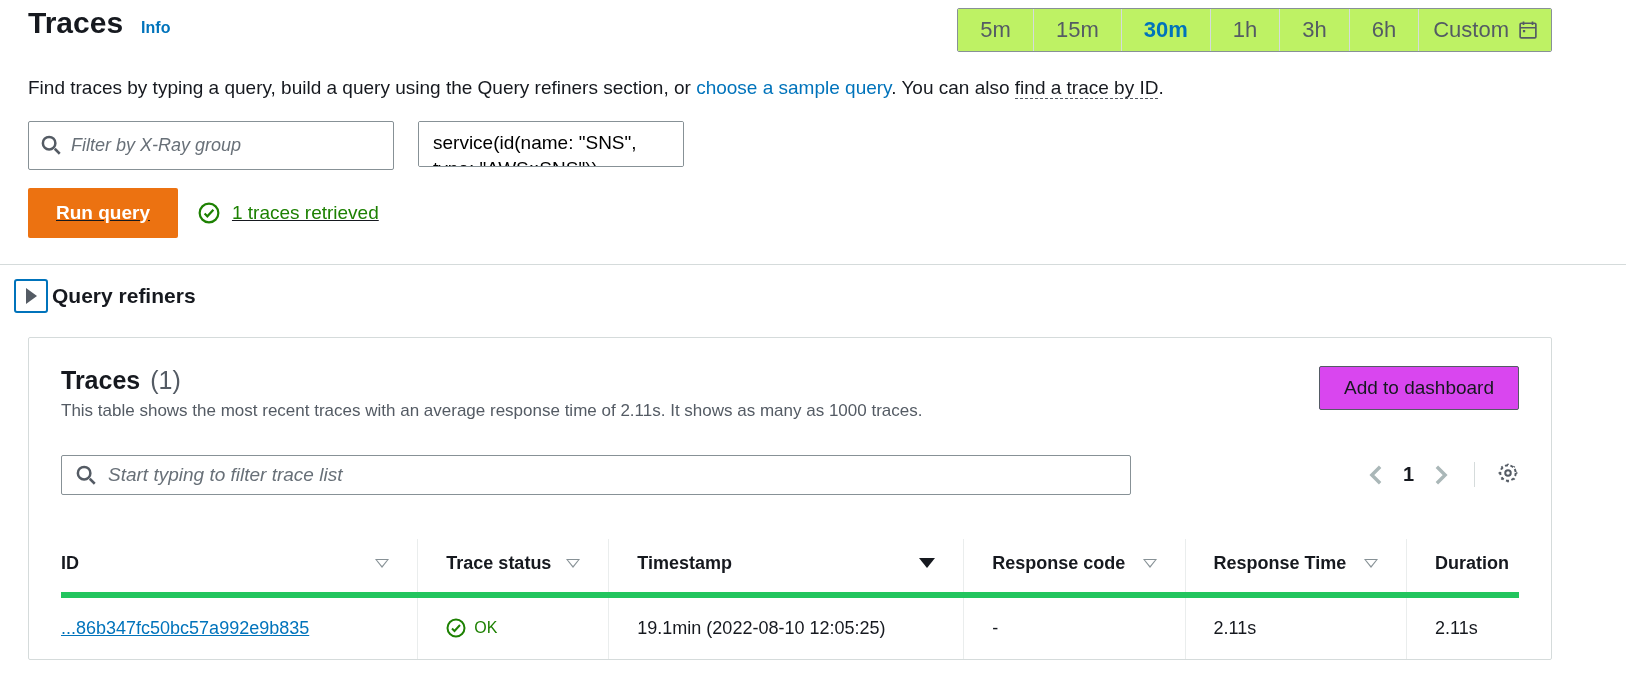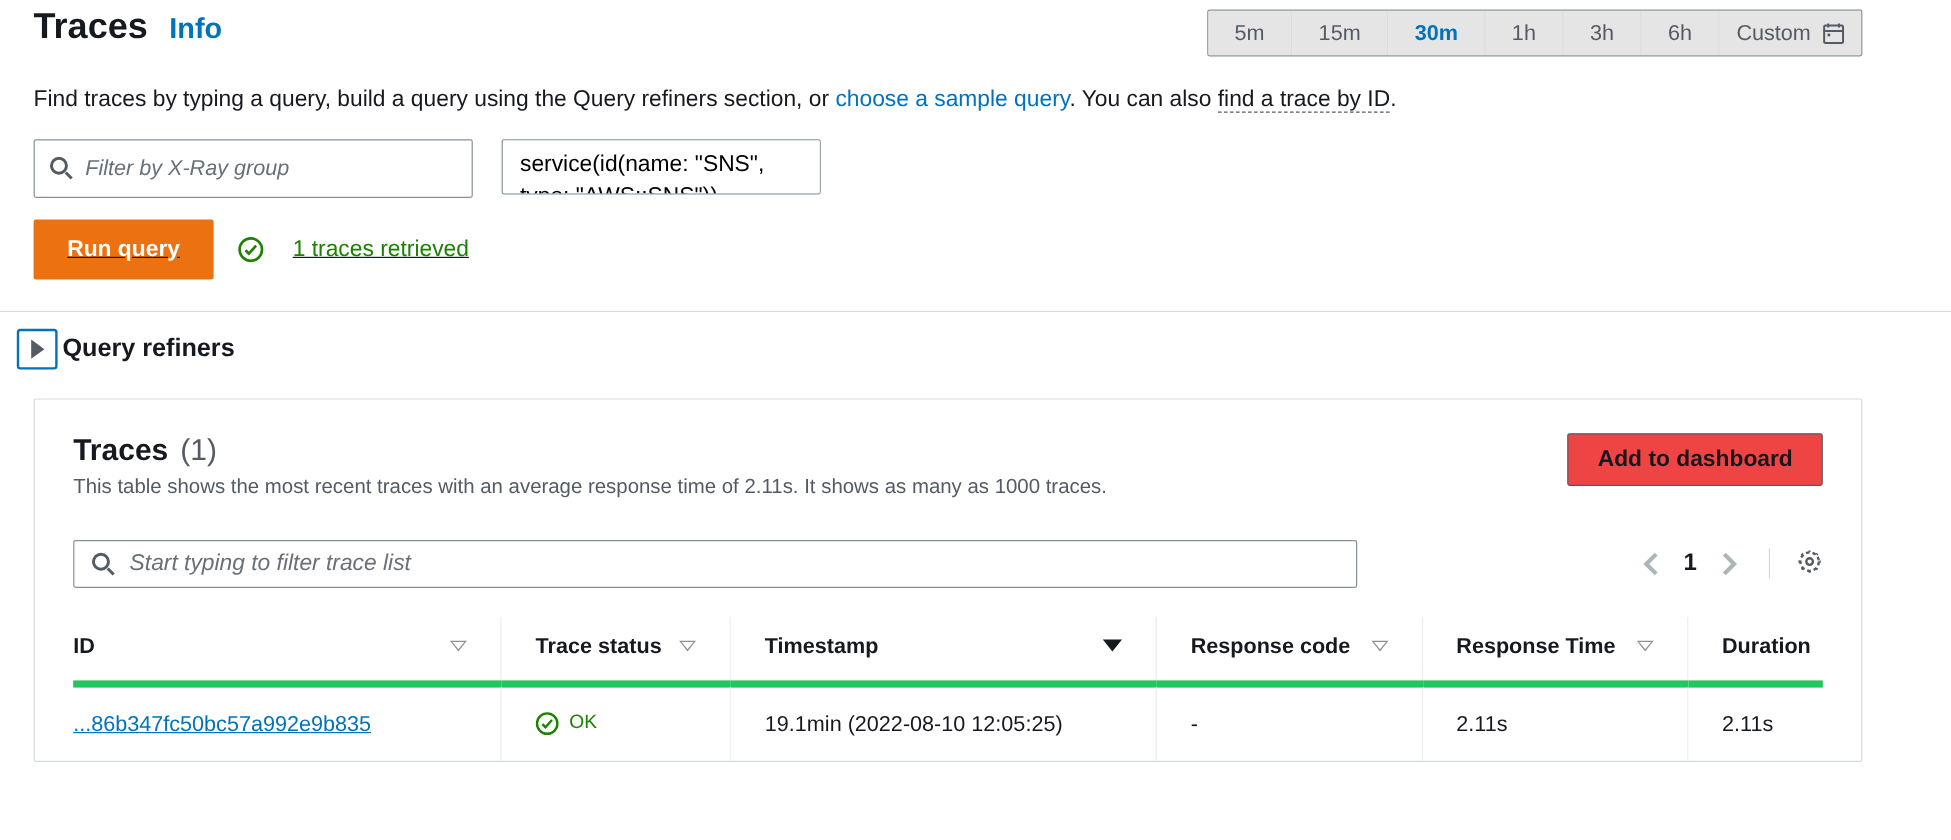--- a/index.html
+++ b/index.html
@@ -12,34 +12,34 @@
   }
   .page { padding: 6px 4px 0 28px; }
   .header-row {
     display: flex;
     justify-content: space-between;
     align-items: flex-start;
     margin-bottom: 22px;
   }
   .title-group { display: flex; align-items: baseline; gap: 18px; }
   .page-title { font-size: 30px; font-weight: 700; color: #16191f; }
-  .info-link { color: #0073bb; font-size: 24px; font-weight: 700; cursor: pointer; }
+  .info-link { color: #0073bb; font-size: 16px; font-weight: 700; cursor: pointer; }
   .time-range {
     display: flex;
     border: 1px solid #879196;
     border-radius: 2px;
     overflow: hidden;
     margin-top: 2px;
     margin-right: 70px;
   }
   .time-btn {
     padding: 8px 22px;
-    font-size: 18px;
+    font-size: 22px;
     color: #545b64;
-    background: #e5e5e5;
+    background: #bef264;
     border: none;
     border-right: 1px solid #d5dbdb;
     cursor: pointer;
     font-weight: 400;
   }
   .time-btn:last-child { border-right: none; }
   .time-btn.active { color: #0073bb; font-weight: 700; }
   .time-custom { display: flex; align-items: center; gap: 10px; padding: 8px 14px; }
   .cal-icon { width: 18px; height: 18px; }
   .desc-text { font-size: 19px; color: #16191f; margin-bottom: 18px; line-height: 1.5; }
@@ -82,21 +82,21 @@
   .run-btn {
     background: #ec7211;
     color: #fff;
     border: none;
     border-radius: 2px;
     padding: 14px 28px;
     font-size: 19px;
     font-weight: 700;
     cursor: pointer;
   }
-  .status-ok { display: flex; align-items: center; gap: 24px; color: #1d8102; font-size: 19px; }
+  .status-ok { display: flex; align-items: center; gap: 12px; color: #1d8102; font-size: 19px; }
   .check-circle { width: 22px; height: 22px; }
   .divider { border-top: 1px solid #d5dbdb; margin-left: -28px; margin-right: -10px; }
   .refiners-row {
     display: flex;
     align-items: center;
     gap: 4px;
     padding: 14px 0 24px 0;
     margin-left: -14px;
   }
   .expand-box {
@@ -127,34 +127,34 @@
     justify-content: space-between;
     align-items: flex-start;
     margin-bottom: 34px;
   }
   .panel-title-row { display: flex; align-items: baseline; gap: 10px; }
   .panel-title { font-size: 25px; font-weight: 700; color: #16191f; }
   .panel-count { font-size: 25px; font-weight: 400; color: #545b64; }
   .panel-desc { font-size: 17px; color: #545b64; margin-top: 6px; }
   .dash-btn {
     border: 1px solid #545b64;
-    background: #ef4444;
+    background: #d946ef;
     border-radius: 2px;
     padding: 10px 24px;
     font-size: 19px;
-    font-weight: 700;
+    font-weight: 400;
     color: #16191f;
     cursor: pointer;
     text-align: center;
   }
   .filter-row {
     display: flex;
     justify-content: space-between;
     align-items: center;
-    margin-bottom: 24px;
+    margin-bottom: 44px;
     gap: 12px;
   }
   .trace-filter {
     display: flex;
     align-items: center;
     gap: 12px;
     border: 1px solid #879196;
     border-radius: 2px;
     padding: 8px 14px;
     width: 1070px;

